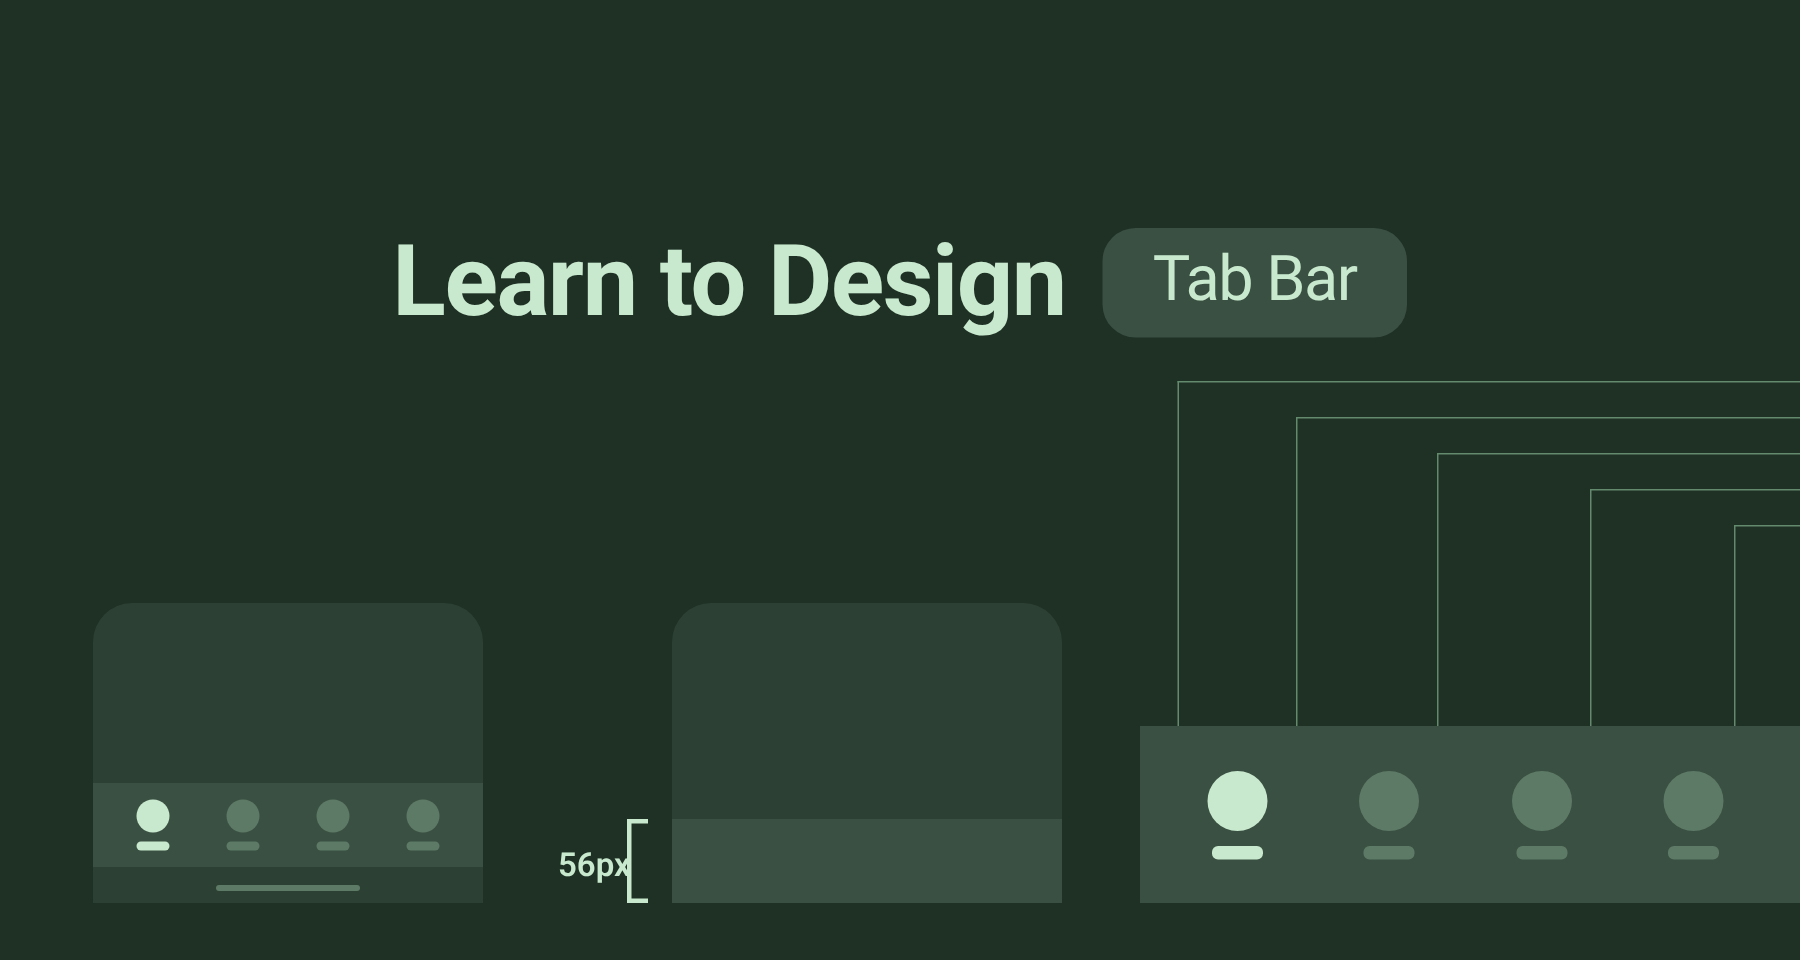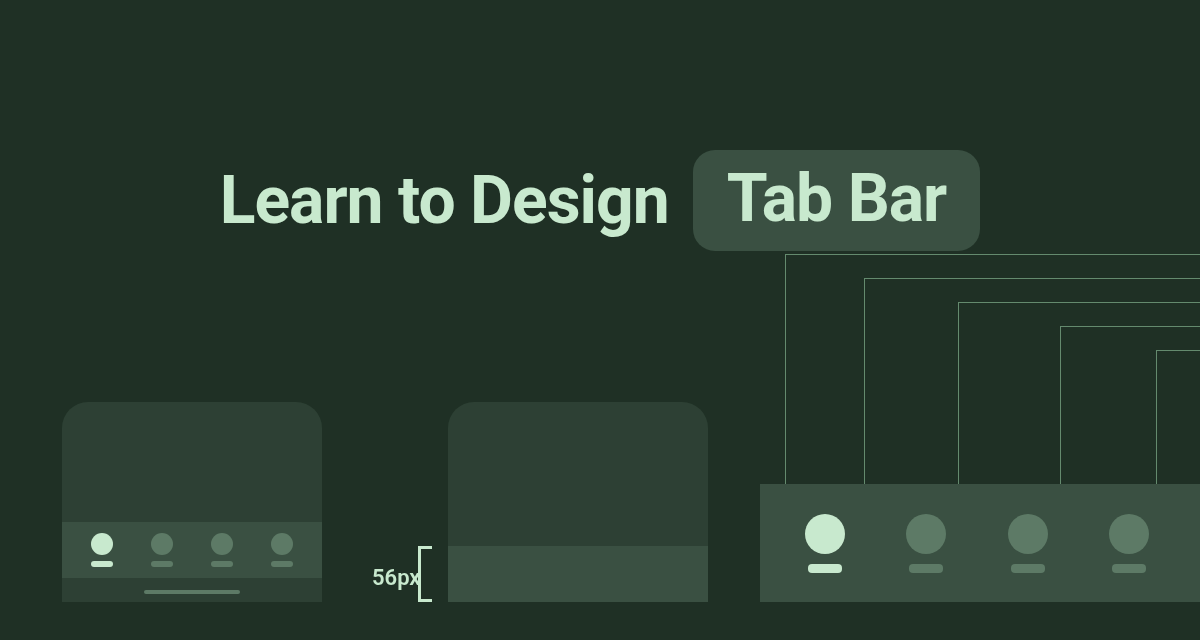--- a/index.html
+++ b/index.html
@@ -25,22 +25,22 @@
   .title-plain {
     font-size: 66px;
     font-weight: 700;
     letter-spacing: -1px;
     color: #c8e9ce;
   }
   .title-pill {
     background: #3a5042;
     border-radius: 22px;
     padding: 10px 34px 14px 34px;
-    font-size: 66px;
-    font-weight: 700;
+    font-size: 42px;
+    font-weight: 400;
     letter-spacing: -1px;
     color: #c8e9ce;
   }
 
   
   .demos {
     position: absolute;
     left: 0;
     bottom: 0;
     width: 1200px;

